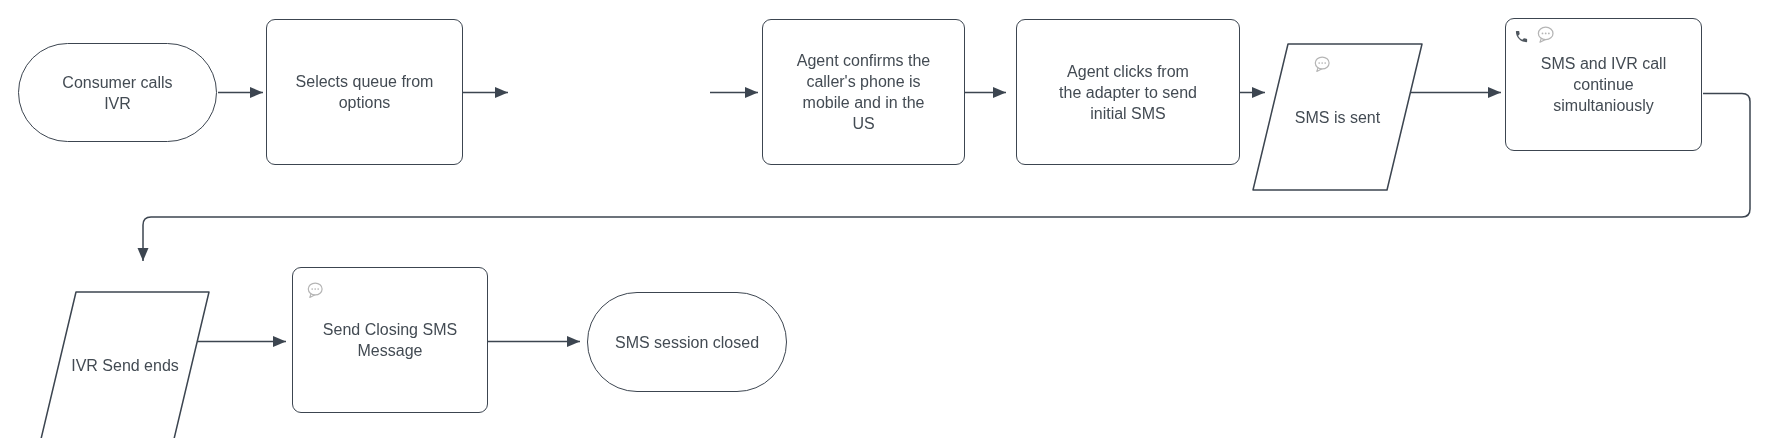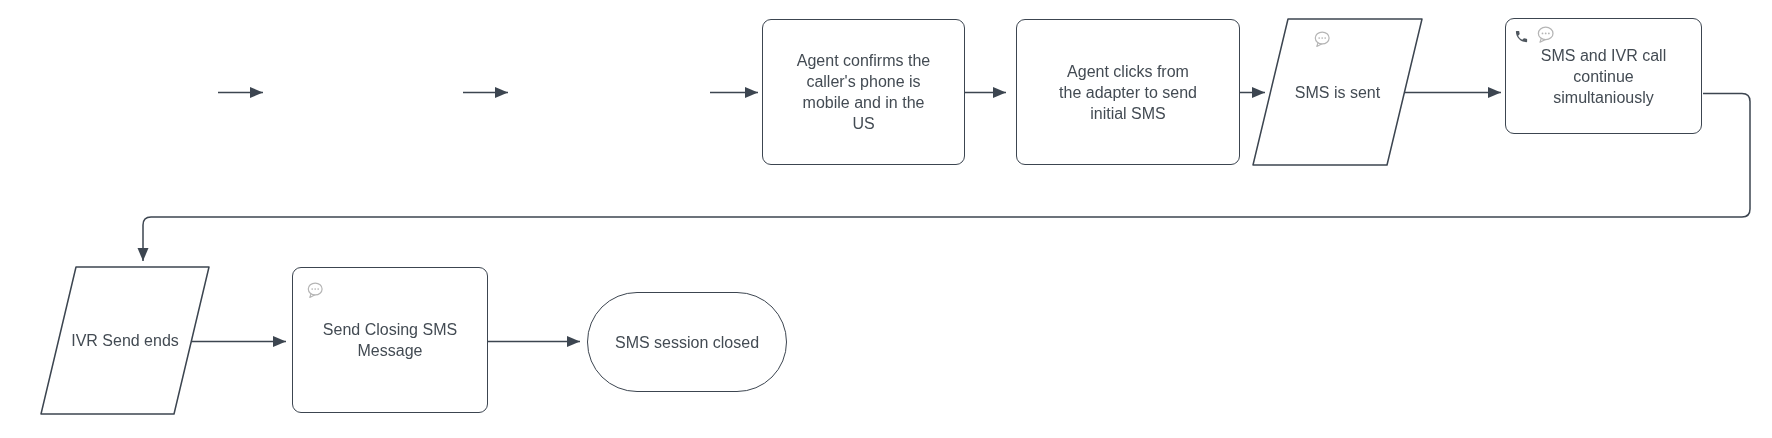--- a/index.html
+++ b/index.html
@@ -15,21 +15,21 @@
   .connectors{position:absolute;left:0;top:0;z-index:1;pointer-events:none;}
   .conn{stroke:var(--stroke);stroke-width:1.5;fill:none;}
   .arrowhead{fill:var(--stroke);}
   .node{
     position:absolute;box-sizing:border-box;z-index:2;
     display:flex;align-items:center;justify-content:center;
     text-align:center;font-size:16px;line-height:21px;color:var(--text);
   }
   .rect{background:var(--fill);border:1.5px solid var(--stroke);border-radius:9px;}
   .stadium{background:var(--fill);border:1.5px solid var(--stroke);border-radius:70px;}
-  .para{background:transparent;border:none;}
+  .para{background:transparent;border:none;margin-top:25px;}
   .para-shape{position:absolute;left:0;top:0;z-index:1;}
   .para-shape path{fill:var(--fill);stroke:var(--stroke);stroke-width:1.5;stroke-linejoin:round;}
   .label{white-space:pre-line;position:relative;z-index:2;padding:0 6px;}
   .icon{position:absolute;z-index:3;line-height:0;}
   .bubble-outline{fill:#fff;stroke:var(--icon-gray);stroke-width:1.2;}
   .bubble-dot{fill:var(--icon-gray);}
   .bubble-tail{fill:#fff;stroke:var(--icon-gray);stroke-width:1.1;stroke-linejoin:round;}
   .phone-glyph{fill:var(--icon-dark);}
 </style>
 </head>
@@ -47,21 +47,29 @@
     <path class="conn" d="M463,92.5 H508" marker-end="url(#arrow)"></path>
     <path class="conn" d="M710,92.5 H758" marker-end="url(#arrow)"></path>
     <path class="conn" d="M958,92.5 H1006" marker-end="url(#arrow)"></path>
     <path class="conn" d="M1207,92.5 H1265" marker-end="url(#arrow)"></path>
     <path class="conn" d="M1404,92.5 H1501" marker-end="url(#arrow)"></path>
     <path class="conn" d="M1703,93.5 H1742 Q1750,93.5 1750,101.5 V209 Q1750,217 1742,217 H151 Q143,217 143,225 V261" marker-end="url(#arrow)"></path>
     <path class="conn" d="M191,341.5 H286" marker-end="url(#arrow)"></path>
     <path class="conn" d="M488,341.5 H580" marker-end="url(#arrow)"></path>
   </svg>
 
+  <div class="node stadium" style="left:18px;top:43px;width:199px;height:99px">
+    <div class="label">Consumer calls
+IVR</div>
+  </div>
 
+  <div class="node rect" style="left:266px;top:19px;width:197px;height:146px">
+    <div class="label">Selects queue from
+options</div>
+  </div>
 
 
   <div class="node rect" style="left:762px;top:19px;width:203px;height:146px">
     <div class="label">Agent confirms the
 caller's phone is
 mobile and in the
 US</div>
   </div>
 
   <div class="node rect" style="left:1016px;top:19px;width:224px;height:146px">
@@ -79,21 +87,21 @@
         <path class="bubble-tail" d="M4.2,11.2 L2.8,15.4 L8.6,12.4"></path>
         <ellipse class="bubble-outline" cx="8.2" cy="7" rx="6.9" ry="5.9"></ellipse>
         <circle class="bubble-dot" cx="5.2" cy="7" r="0.85"></circle>
         <circle class="bubble-dot" cx="8.2" cy="7" r="0.85"></circle>
         <circle class="bubble-dot" cx="11.2" cy="7" r="0.85"></circle>
       </svg>
     </span>
     <div class="label">SMS is sent</div>
   </div>
 
-  <div class="node rect" style="left:1505px;top:18px;width:197px;height:116px">
+  <div class="node rect" style="left:1505px;top:18px;width:197px;height:133px">
     <span class="icon" style="left:8px;top:10px">
       <svg width="15" height="15" viewBox="0 0 24 24">
         <path class="phone-glyph" d="M6.62 10.79c1.44 2.83 3.76 5.14 6.59 6.59l2.2-2.2c.27-.27.67-.36 1.02-.24 1.12.37 2.33.57 3.57.57.55 0 1 .45 1 1V20c0 .55-.45 1-1 1-9.39 0-17-7.61-17-17 0-.55.45-1 1-1h3.5c.55 0 1 .45 1 1 0 1.25.2 2.45.57 3.57.11.35.03.74-.25 1.02l-2.2 2.2z"></path>
       </svg>
     </span>
     <span class="icon" style="left:31px;top:7px">
       <svg width="18" height="18" viewBox="0 0 17 17">
         <path class="bubble-tail" d="M4.2,11.2 L2.8,15.4 L8.6,12.4"></path>
         <ellipse class="bubble-outline" cx="8.2" cy="7" rx="6.9" ry="5.9"></ellipse>
         <circle class="bubble-dot" cx="5.2" cy="7" r="0.85"></circle>

